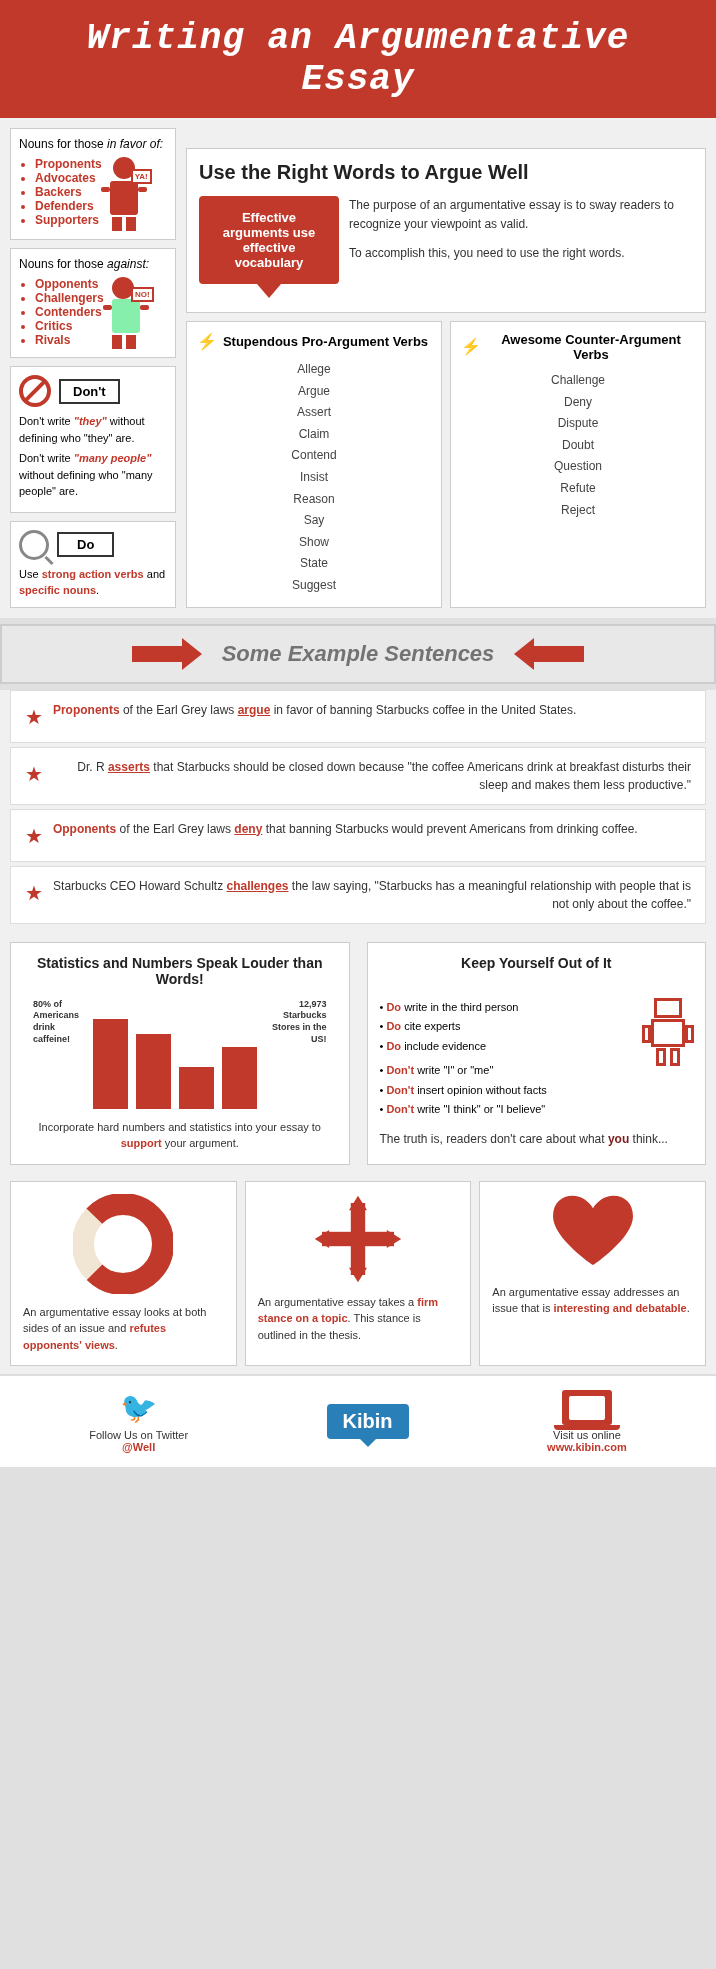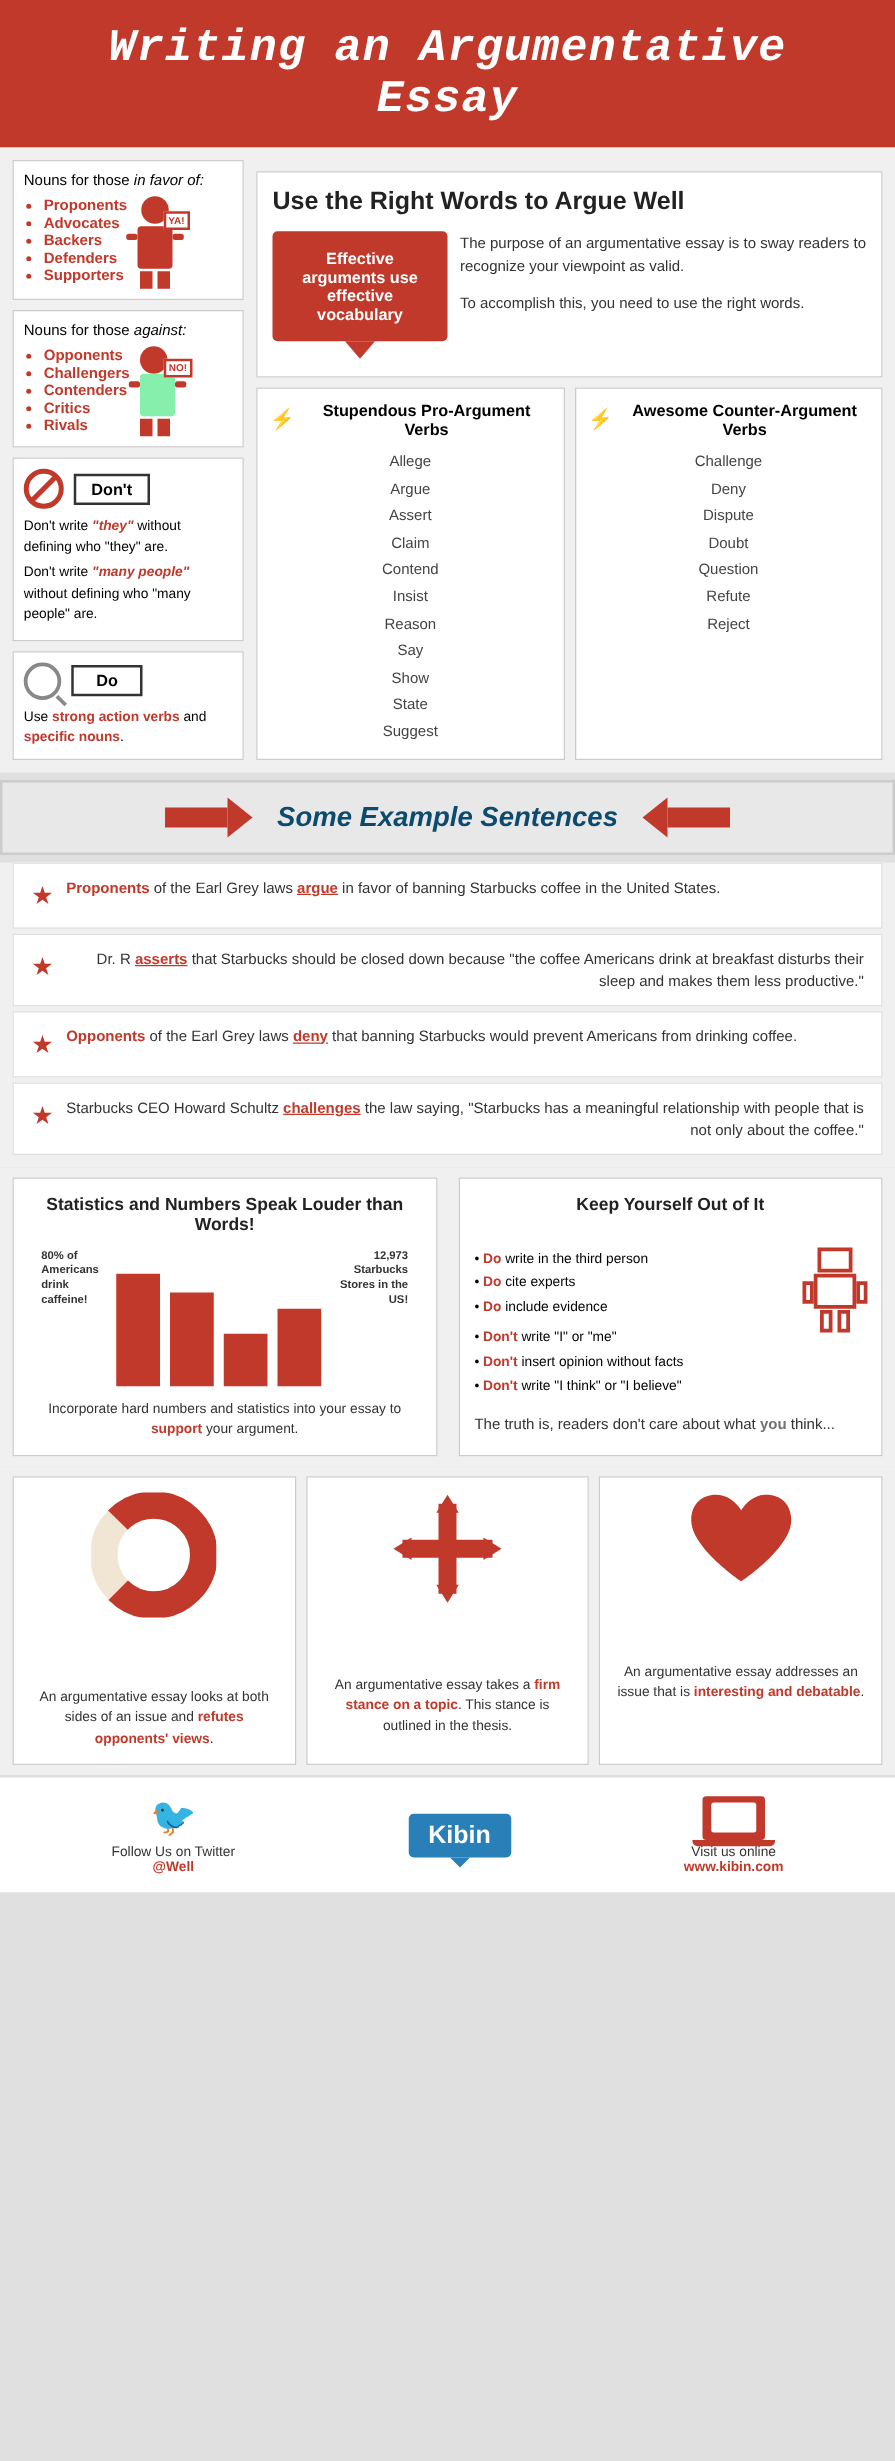--- a/index.html
+++ b/index.html
@@ -27,21 +27,21 @@
 
     
     .section1 {
       background: #f0f0f0;
       padding: 10px;
       display: flex;
       gap: 10px;
     }
 
     .left-col {
-      width: 185px;
+      width: 166px;
       flex-shrink: 0;
       display: flex;
       flex-direction: column;
       gap: 8px;
     }
 
     .noun-box {
       background: white;
       border: 1px solid #ccc;
       padding: 8px;
@@ -291,21 +291,21 @@
       padding: 12px 20px;
       display: flex;
       align-items: center;
       justify-content: center;
       gap: 20px;
       margin: 6px 0;
     }
     .example-title {
       font-size: 22px;
       font-weight: bold;
-      color: #0c4a6e;
+      color: #737373;
       font-style: italic;
       text-align: right;
     }
 
     
     .sentences-section {
       background: #f0f0f0;
       padding: 0 10px 10px;
       display: flex;
       flex-direction: column;
@@ -402,21 +402,21 @@
       flex-direction: column;
       align-items: center;
     }
     .keep-caption {
       font-size: 12px;
       margin-top: 10px;
       line-height: 1.5;
       color: #333;
     }
     .keep-caption .you-highlight {
-      color: #737373;
+      color: #7f1d1d;
       font-weight: bold;
     }
 
     
     .bottom-three {
       display: flex;
       gap: 8px;
       padding: 8px 10px;
       background: #f0f0f0;
     }
@@ -455,24 +455,22 @@
     .heart-container {
       width: 90px;
       height: 80px;
       margin-bottom: 10px;
       display: flex;
       align-items: center;
       justify-content: center;
     }
     .bottom-box-caption {
       font-size: 11px;
-      text-align: center;
       line-height: 1.5;
       color: #333;
-      margin-top: 46px;
     }
     .bottom-box-caption .highlight-red {
       color: #c0392b;
       font-weight: bold;
     }
 
     
     .footer {
       background: white;
       border-top: 2px solid #ddd;

